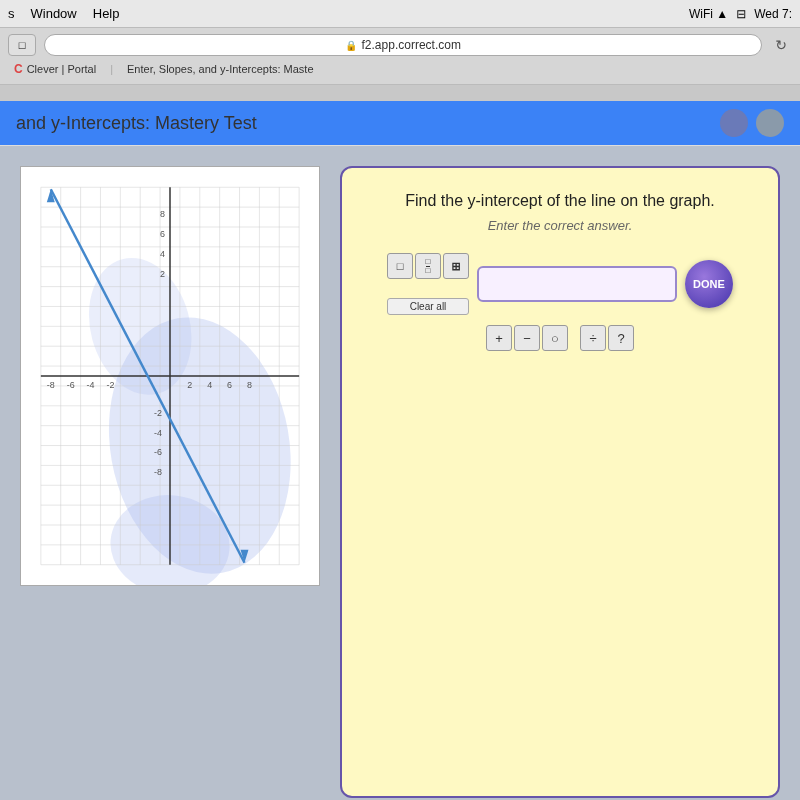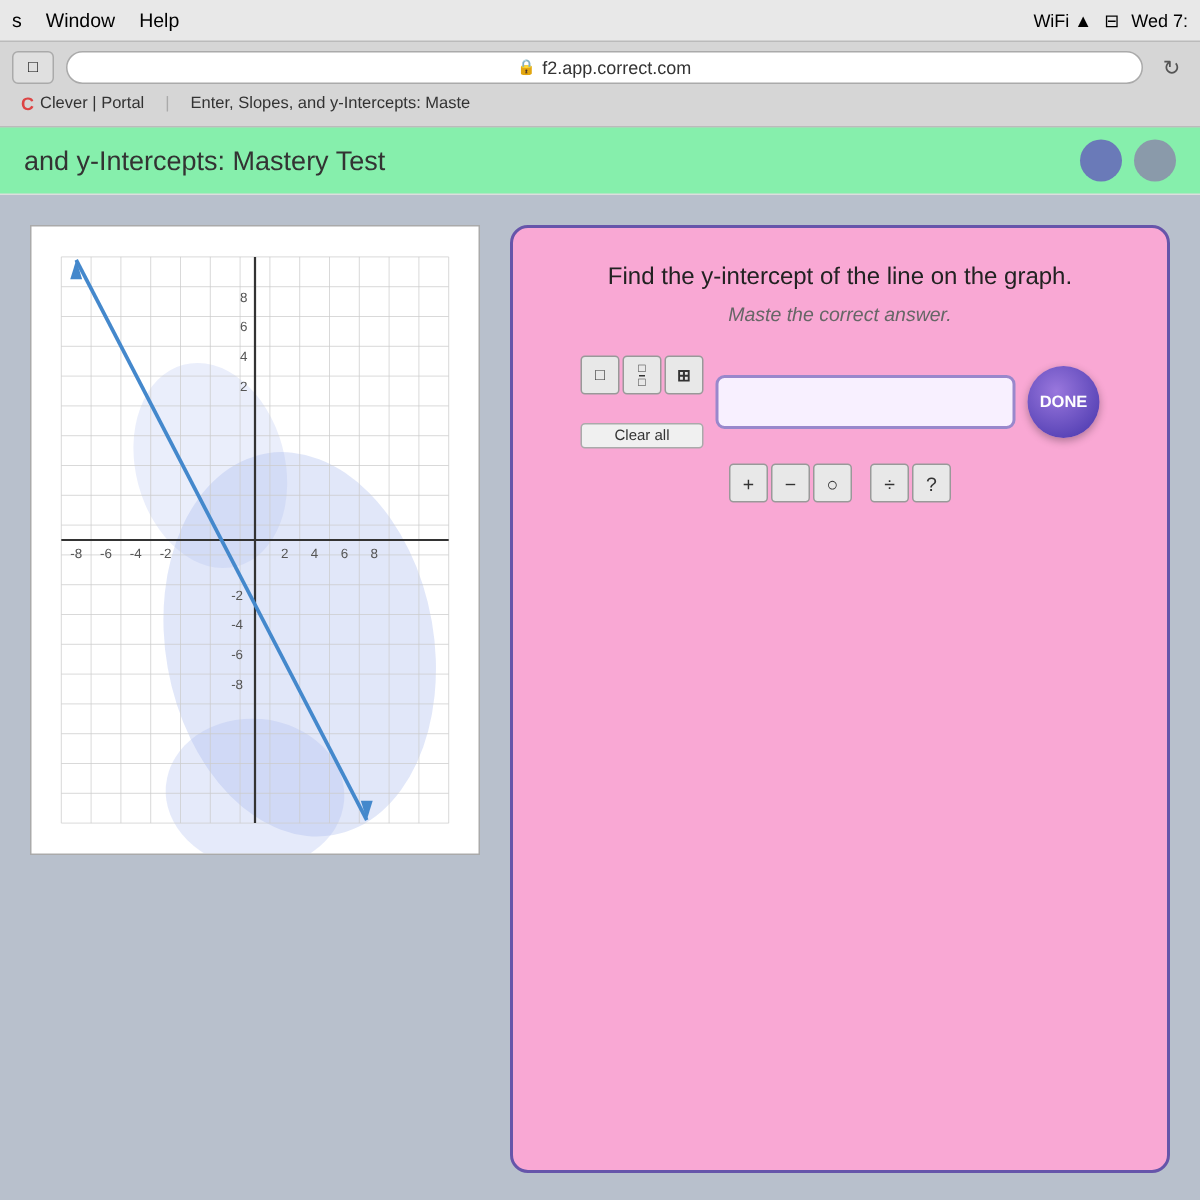--- a/index.html
+++ b/index.html
@@ -106,29 +106,30 @@
       color: #d44;
       font-weight: bold;
       font-size: 12px;
     }
     .tab-divider {
       color: #aaa;
     }
 
     
     .page-title-bar {
-      background: #86efac;
+      background: #3b82f6;
       padding: 8px 16px;
       border-bottom: 1px solid #ddd;
       font-size: 18px;
       font-weight: 400;
       color: #333;
       display: flex;
       align-items: center;
       justify-content: space-between;
+      margin-top: 16px;
     }
     .page-title-circles {
       display: flex;
       gap: 8px;
     }
     .circle-btn {
       width: 28px;
       height: 28px;
       border-radius: 50%;
       border: none;
@@ -159,21 +160,21 @@
 
     .graph-canvas {
       position: absolute;
       top: 0; left: 0;
       width: 100%;
       height: 100%;
     }
 
     
     .question-panel {
-      background: #f9a8d4;
+      background: #fef9c3;
       border: 2px solid #6655aa;
       border-radius: 12px;
       flex: 1;
       padding: 24px 20px;
       min-height: 420px;
       display: flex;
       flex-direction: column;
       align-items: center;
     }
     .question-text {
@@ -423,21 +424,21 @@
       <line x1="30" y1="22" x2="225" y2="398" stroke="#4488cc" stroke-width="2.5"></line>
 
       <polygon points="30,22 26,35 34,35" fill="#4488cc"></polygon>
 
       <polygon points="225,398 221,385 229,385" fill="#4488cc"></polygon>
     </svg>
   </div>
 
   <div class="question-panel">
     <p class="question-text">Find the y-intercept of the line on the graph.</p>
-    <p class="question-subtitle">Maste the correct answer.</p>
+    <p class="question-subtitle">Enter the correct answer.</p>
 
     <div class="input-area">
       <div class="input-row">
 
         <div class="format-btns">
           <div class="format-btn-row">
             <button class="fmt-btn">□</button>
             <button class="fmt-btn fraction">
               <span style="display:flex;flex-direction:column;line-height:1;font-size:8px;">
                 <span>□</span>

